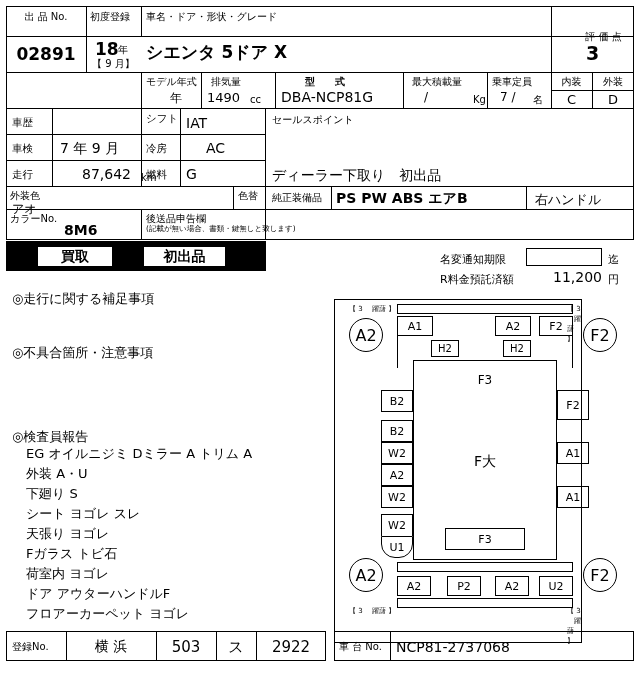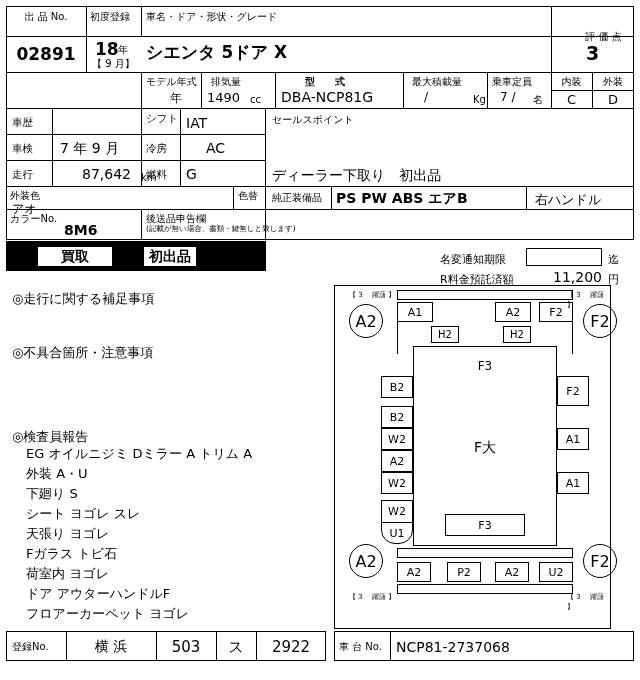--- a/index.html
+++ b/index.html
@@ -26,21 +26,21 @@
   .hline { position: absolute; background: #000; height: 1px; }
   .cell-label { font-size: 10.5px; }
 
   
   #outer { left: 6px; top: 6px; width: 628px; height: 234px; }
 
   
   .note-line { font-size: 13px; line-height: 1.0; }
 
   
-  #diagram { left: 334px; top: 285px; width: 277px; height: 344px; }
+  #diagram { left: 334px; top: 299px; width: 248px; height: 344px; }
   .dgbox { position: absolute; border: 1px solid #000; text-align: center; font-size: 11px; }
   .dgtxt { display: flex; align-items: center; justify-content: center; height: 100%; }
   .circle { position: absolute; border: 1px solid #000; border-radius: 50%; }
   .tiny { font-size: 7px; }
 </style>
 </head>
 <body>
 
 <div id="sheet">
 
@@ -145,21 +145,21 @@
 
   <div class="abs lbl" style="left:272px; top:114px;">セールスポイント</div>
   <div class="abs val" style="left:272px; top:131px;margin-top:36px;">ディーラー下取り　初出品</div>
 
   <div class="abs lbl" style="left:272px; top:192px;">純正装備品</div>
   <div class="abs val" style="left:336px; top:190px; font-weight:bold;">PS PW ABS エアB</div>
   <div class="abs val" style="left:535px; top:191px; font-size:13px;">右ハンドル</div>
 
   <div class="abs" style="left:6px; top:241px; width:260px; height:30px; background:#000;"></div>
   <div class="abs ctr" style="left:38px; top:247px; width:74px; height:19px; background:#fff; line-height:19px; font-size:14px; font-weight:bold;">買取</div>
-  <div class="abs ctr" style="left:144px; top:247px; width:52px; height:19px; background:#fff; line-height:19px; font-size:14px; font-weight:bold;">初出品</div>
+  <div class="abs ctr" style="left:144px; top:247px; width:81px; height:19px; background:#fff; line-height:19px; font-size:14px; font-weight:bold;">初出品</div>
 
   <div class="abs lbl" style="left:440px; top:254px; font-size:11px;">名変通知期限</div>
   <div class="bd" style="left:526px; top:248px; width:76px; height:18px;"></div>
   <div class="abs lbl" style="left:530px; top:252px; font-size:11px;"></div>
   <div class="abs lbl" style="left:608px; top:254px; font-size:11px;">迄</div>
 
   <div class="abs lbl" style="left:440px; top:274px; font-size:11px;">R料金預託済額</div>
   <div class="abs" style="left:516px; top:269px; width:86px; text-align:right; font-size:14px;">11,200</div>
   <div class="abs lbl" style="left:608px; top:274px; font-size:11px;">円</div>
 

